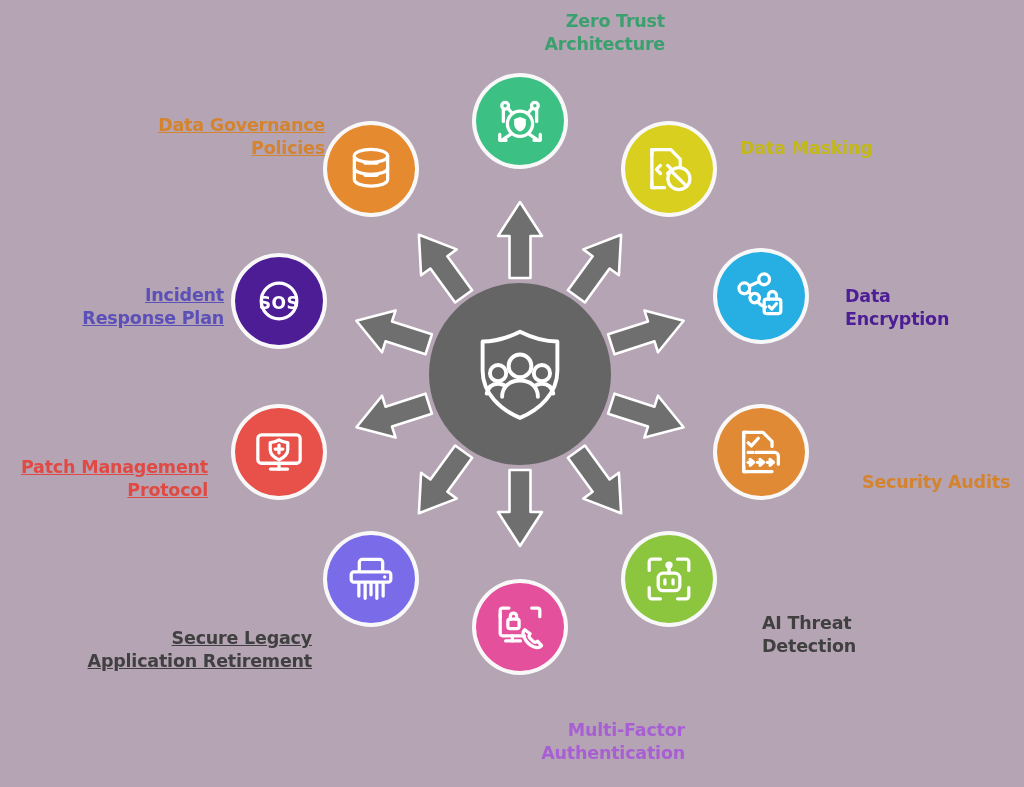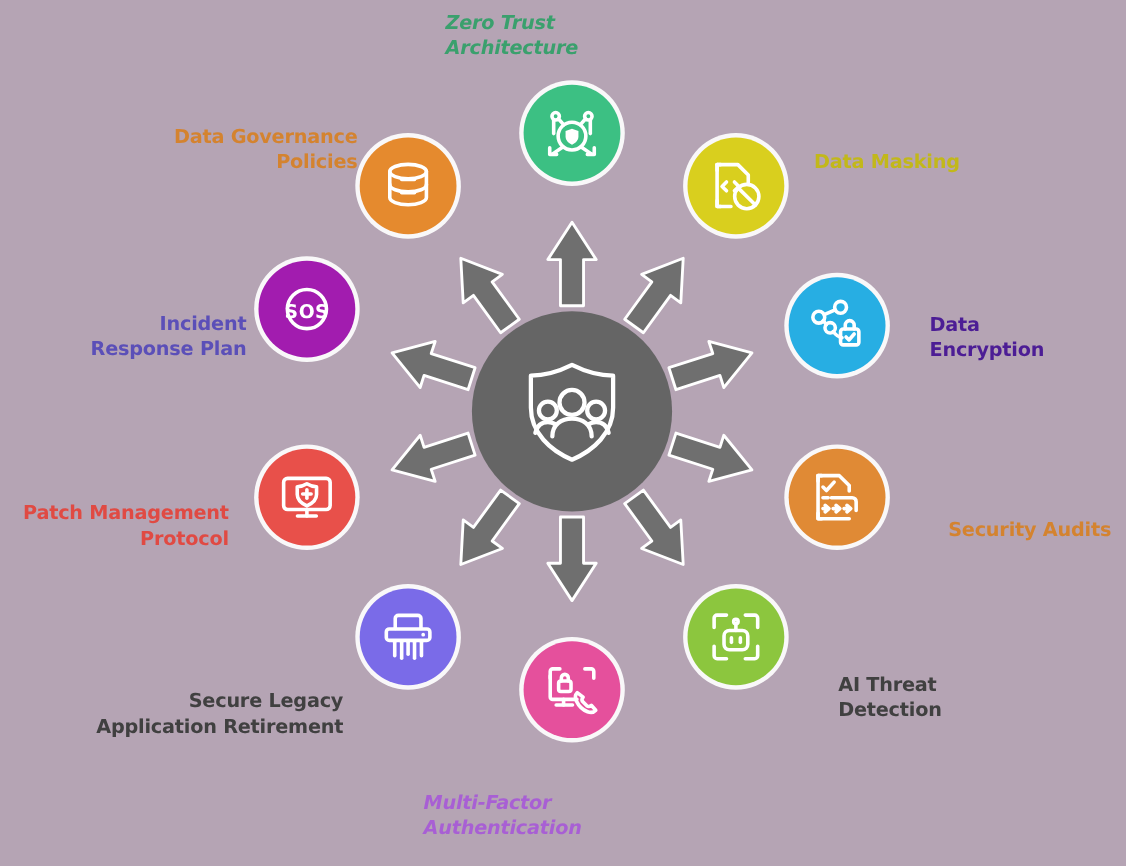--- a/index.html
+++ b/index.html
@@ -57,23 +57,23 @@
   
   .label {
     position: absolute;
     font-weight: bold;
     font-size: 17.5px;
     line-height: 1.33;
     letter-spacing: -0.2px;
     z-index: 6;
     white-space: pre-line;
   }
-  .label.right  { text-align: right; }
+  .label.right  { text-align: right; text-decoration: underline; }
   .label.left   { text-align: left; }
-  .label.center { text-align: left; font-style: italic; }
+  .label.center { text-align: right; }
 </style>
 </head>
 <body>
 
 <div id="canvas">
 
   <svg class="spokes-layer" viewBox="0 0 1024 787" width="1024" height="787" aria-hidden="true">
     <g id="arrow-group">
         <polygon points="509.5,278.0 509.5,236.0 498.0,236.0 520.0,202.0 542.0,236.0 530.5,236.0 530.5,278.0" fill="#6f6f6f" stroke="#ffffff" stroke-width="2.6" stroke-linejoin="round"></polygon>
         <polygon points="567.9,290.2 592.6,256.2 583.3,249.4 621.1,234.8 618.9,275.3 609.6,268.5 584.9,302.5" fill="#6f6f6f" stroke="#ffffff" stroke-width="2.6" stroke-linejoin="round"></polygon>
@@ -214,21 +214,21 @@
         <rect x="2.6" y="4.4" width="18.8" height="12.6" rx="1.6"></rect>
         <path d="M12 17 v2.6"></path>
         <path d="M8.2 19.6 h7.6"></path>
         <path d="M12 6.6 c-1.6 1-3 1.2-3.9 1.2 v3.1 c0 2.3 1.9 3.7 3.9 4.6 c2-0.9 3.9-2.3 3.9-4.6 V7.8 c-0.9 0-2.3-0.2-3.9-1.2 Z"></path>
         <path d="M12 9 v3.4"></path>
         <path d="M10.3 10.7 h3.4"></path>
       </svg>
     </div>
     <div class="label right" style="top: 456px; width: 260px; left: -52px; color: rgb(224, 74, 67);">Patch Management
 Protocol</div>
-    <div class="node" style="left: 235.383px; top: 237px; background: #a21caf;">
+    <div class="node" style="left: 235.383px; top: 257px; background: #4c1d95;">
       <svg width="54" height="54" viewBox="0 0 24 24" fill="none" stroke="#ffffff" stroke-width="1.45" stroke-linecap="round" stroke-linejoin="round" color="#ffffff">
         <circle cx="12" cy="12" r="7.9"></circle>
         <text x="12" y="15.7" text-anchor="middle" font-family="DejaVu Sans, sans-serif" font-size="7.6" font-weight="bold" fill="currentColor" stroke="none" letter-spacing="0.2">SOS</text>
       </svg>
     </div>
     <div class="label right" style="top: 284px; width: 230px; left: -6px; color: rgb(91, 79, 184);">Incident
 Response Plan</div>
     <div class="node" style="left: 327.29px; top: 125.319px; background: rgb(229, 138, 46);">
       <svg width="54" height="54" viewBox="0 0 24 24" fill="none" stroke="#ffffff" stroke-width="1.45" stroke-linecap="round" stroke-linejoin="round" color="#ffffff">
         <ellipse cx="12" cy="6.2" rx="7.4" ry="2.9"></ellipse>

